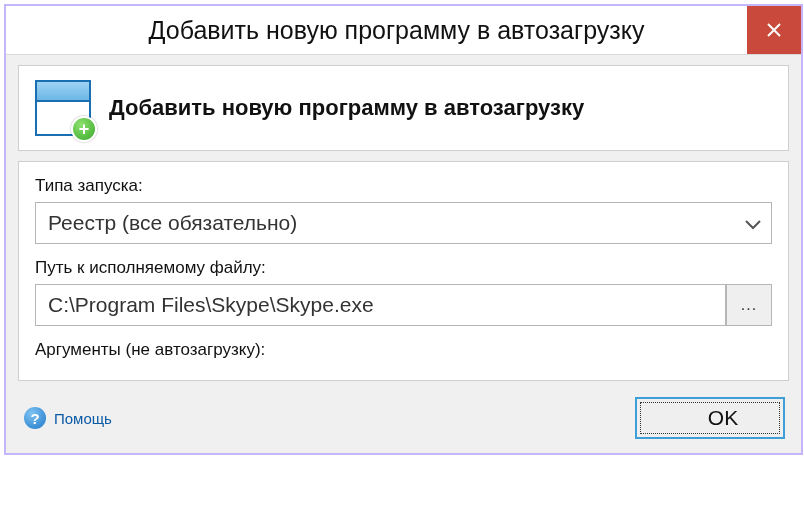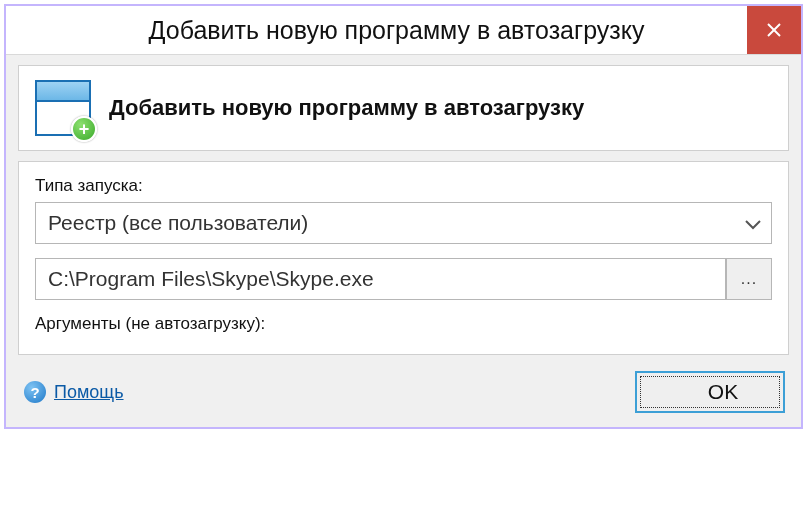--- a/index.html
+++ b/index.html
@@ -169,22 +169,21 @@
     background: radial-gradient(circle at 35% 30%, #7ec3f3, #1e78c8);
     color: #fff;
     display: flex;
     align-items: center;
     justify-content: center;
     font-size: 15px;
     font-weight: bold;
   }
   .help-text {
     color: #0b5aa6;
-    font-size: 18px;
-    text-decoration: underline;
+    font-size: 15px;
   }
   .spacer { flex: 1; }
   .btn {
     min-width: 150px;
     height: 42px;
     border: 1px solid #a8a8a8;
     background: #efefef;
     font-size: 21px;
     color: #111;
     display: flex;
@@ -225,28 +224,29 @@
           </div>
         <div class="badge">+</div>
       </div>
       <div class="header-text">Добавить новую программу в автозагрузку</div>
     </div>
 
     <div class="panel form-panel">
 
       <div class="label">Типа запуска:</div>
       <div class="select">
-        <span>Реестр (все пользователи)</span>
+        <span>Реестр (все обязательно)</span>
         <span class="chev">
           <svg width="16" height="10" viewBox="0 0 16 10">
               <polyline points="1,1 8,8 15,1" fill="none" stroke="#555" stroke-width="2"></polyline>
             </svg>
         </span>
       </div>
 
+      <div class="label">Путь к исполняемому файлу:</div>
       <div class="row">
         <input class="text-input" type="text" value="C:\Program Files\Skype\Skype.exe" style="">
         <div class="browse-btn">...</div>
       </div>
 
       <div class="label">Аргументы (не автозагрузку):</div>
 
     </div>
 
     <div class="footer">

